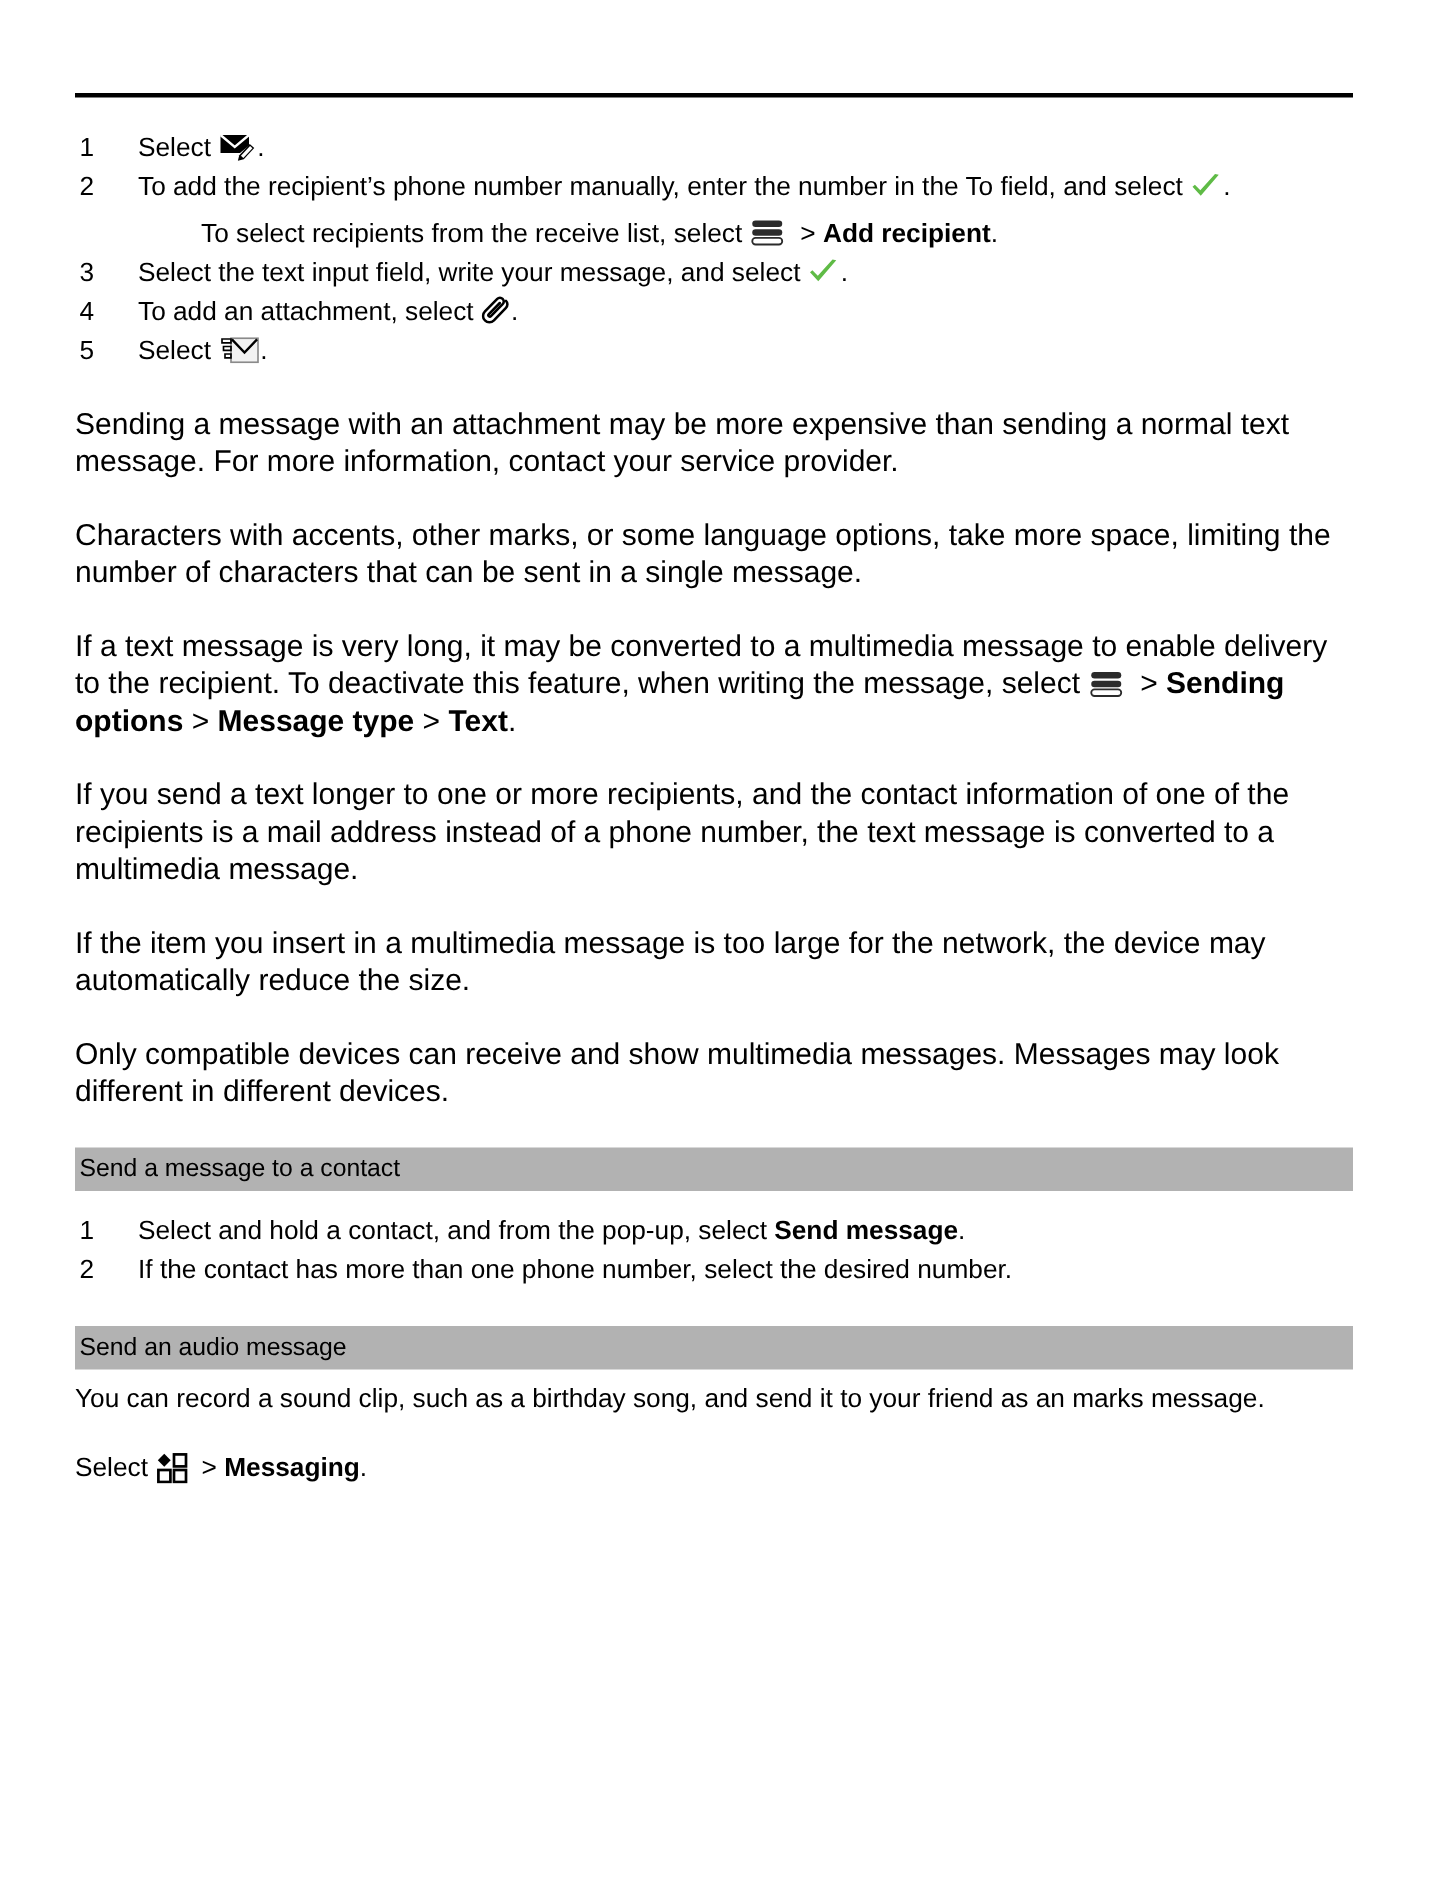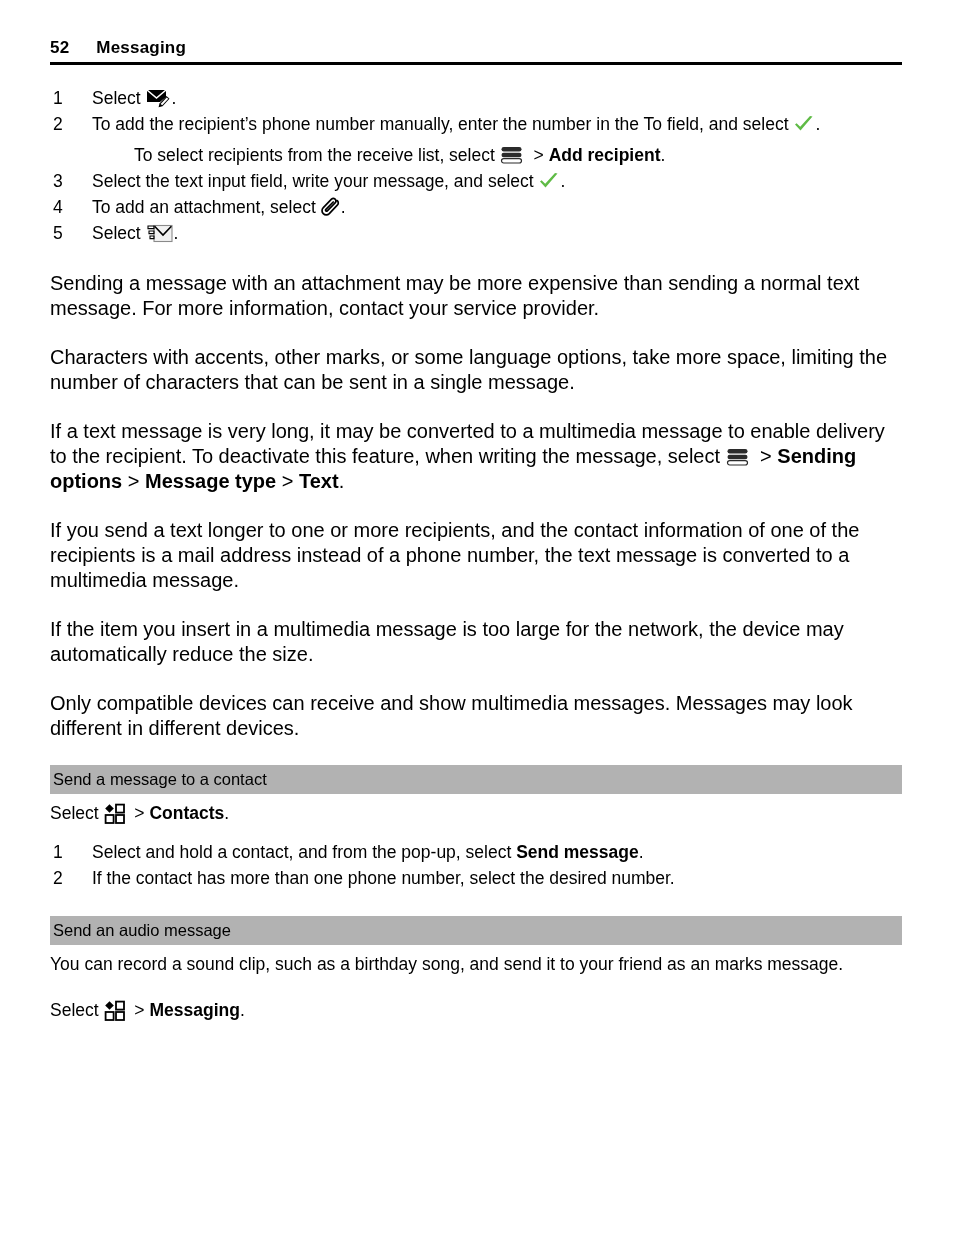--- a/index.html
+++ b/index.html
@@ -136,24 +136,20 @@
   .icon-send     { width: 28px; height: 21px; vertical-align: -5px; }
   .icon-grid     { width: 22px; height: 21px; vertical-align: -5px; }
 
   .sp { display: inline-block; width: 4px; }
 </style>
 </head>
 <body>
 
 <div class="page">
 
-  <div class="page-header">
-    <span class="page-number">52</span>
-    <span class="page-chapter">Messaging</span>
-  </div>
   <div class="header-rule"></div>
 
   <div class="content">
 
     <ol class="steps">
 
       <li>
         <span class="marker">1</span>
         <span>Select </span><span class="icon icon-newmsg"><svg viewBox="0 0 26 20" xmlns="http://www.w3.org/2000/svg">
               <path d="M1 2 L20 2 L20 9 L14 14 L1 14 Z" fill="#000"></path>
@@ -218,26 +214,20 @@
           </svg></span><span class="sp"></span><span> &gt; </span><b>Sending options</b><span> &gt; </span><b>Message type</b><span> &gt; </span><b>Text</b><span>.</span></p>
 
     <p class="para">If you send a text longer to one or more recipients, and the contact information of one of the recipients is a mail address instead of a phone number, the text message is converted to a multimedia message.</p>
 
     <p class="para">If the item you insert in a multimedia message is too large for the network, the device may automatically reduce the size.</p>
 
     <p class="para">Only compatible devices can receive and show multimedia messages. Messages may look different in different devices.</p>
 
     <div class="section-heading">Send a message to a contact</div>
 
-    <p class="select-line"><span>Select </span><span class="icon icon-grid"><svg viewBox="0 0 22 21" xmlns="http://www.w3.org/2000/svg">
-            <path d="M5.5 1.2 L9.8 5.5 L5.5 9.8 L1.2 5.5 Z" fill="#000"></path>
-            <rect x="12" y="1.6" width="8" height="8" fill="none" stroke="#000" stroke-width="1.8"></rect>
-            <rect x="1.6" y="12" width="8" height="8" fill="none" stroke="#000" stroke-width="1.8"></rect>
-            <rect x="12" y="12" width="8" height="8" fill="none" stroke="#000" stroke-width="1.8"></rect>
-          </svg></span><span class="sp"></span><span> &gt; </span><b>Contacts</b><span>.</span></p>
 
     <div class="block-gap-sm"></div>
 
     <ol class="steps">
       <li>
         <span class="marker">1</span>
         <span>Select and hold a contact, and from the pop-up, select </span><b>Send message</b><span>.</span>
       </li>
       <li>
         <span class="marker">2</span>

